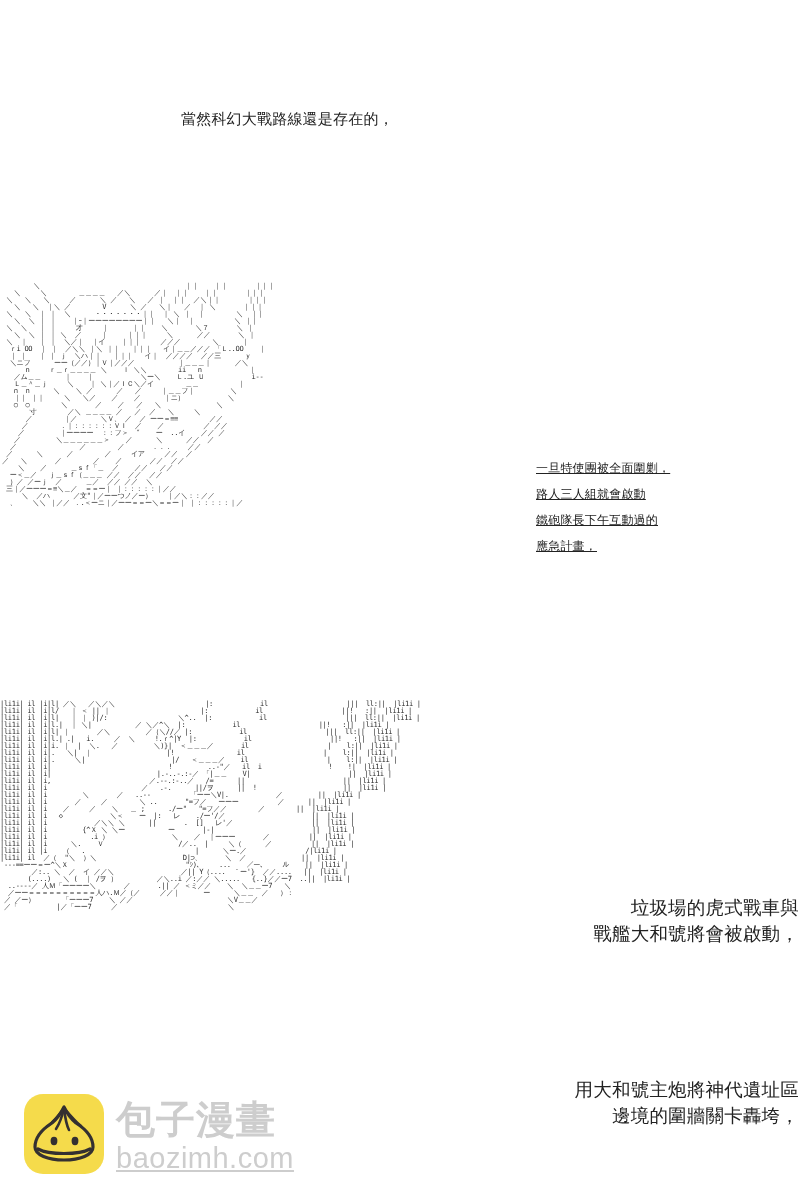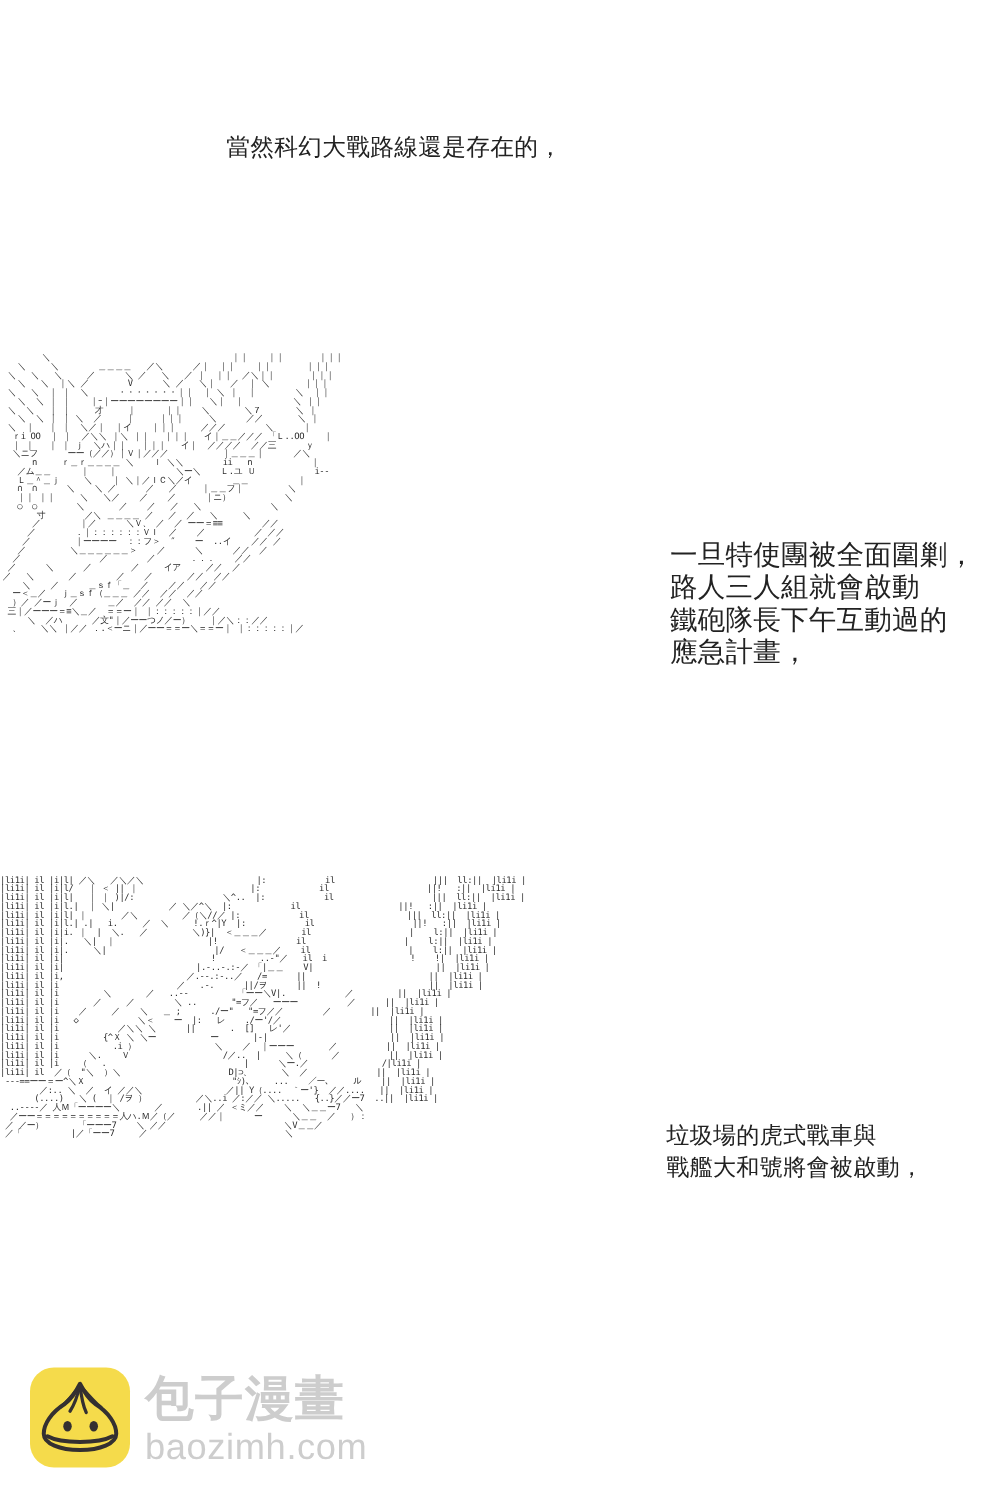--- a/index.html
+++ b/index.html
@@ -15,49 +15,50 @@
     background: #ffffff;
     overflow: hidden;
     font-family: "Liberation Sans", "DejaVu Sans", sans-serif;
     color: #1a1a1a;
   }
 
   
   .narration {
     position: absolute;
     font-family: "Liberation Sans", "DejaVu Sans", sans-serif;
-    font-size: 19px;
+    font-size: 15px;
     line-height: 25px;
     color: #222222;
     white-space: pre-wrap;
     letter-spacing: 0.2px;
   }
   #intro-block {
     left: 181px;
     top: 56px;
     width: 560px;
   }
   #intro-block .lead { margin: 0 0 26px 0; }
   #intro-block .conds { margin: 0; }
 
   #side-note-1 {
     left: 536px;
-    top: 431px;
+    top: 455px;
     width: 262px;
-    font-size: 22px;
+    font-size: 12px;
     line-height: 26px;
+    text-decoration: underline;
   }
   #side-note-2 {
     left: 533px;
     top: 843px;
     width: 266px;
     font-size: 18.5px;
     line-height: 26px;
   }
-  #side-note-2 .para { margin: 0; }
+  #side-note-2 .para { margin: 0; text-align: right; }
   #side-note-2 .gap { height: 26px; }
 
   
   .aa-panel {
     position: absolute;
     font-family: "DejaVu Sans Mono", "Liberation Mono", monospace;
     color: #2b2b2b;
     white-space: pre;
     overflow: hidden;
   }
@@ -116,20 +117,21 @@
     color: #c9c9c9;
     line-height: 44px;
     letter-spacing: 1px;
   }
   #wm-domain {
     font-family: "Liberation Sans", "DejaVu Sans", sans-serif;
     font-size: 29px;
     color: #c9c9c9;
     line-height: 32px;
     letter-spacing: 0.5px;
+    text-decoration: underline;
   }
 </style>
 </head>
 <body>
 
 <div id="page" style="background: rgb(255, 255, 255); color: rgb(34, 34, 34);">
 
   <div class="narration" id="intro-block">
     <div class="lead">當然科幻大戰路線還是存在的，</div>
   </div>
@@ -200,20 +202,22 @@
        (....)   ＼ (  ｜ /ヲ ）          ／＼..i ／:／／ ＼.....   {..}／／ー7  ..||  |li1i |
   ..----／ 人Ｍ「ーーーー＼       ／       .|| ／ ＜ミ／／    ＼  ＼＿＿ー7   ＼
   ／ーー＝＝＝＝＝＝＝＝＝＝人ハ.Ｍ／（／     ／／｜      ー      ＼＿＿  ／   ）：
  ／ ／ー）       「ーーー7    ＼ ／／                        ＼V＿＿／
  ／「          |／「ーー7     ／                            ＼</div>
 
   <div class="narration" id="side-note-2">
     <div class="para">垃圾場的虎式戰車與
 戰艦大和號將會被啟動，</div>
     <div class="gap"></div>
+    <div class="para">用大和號主炮將神代遺址區
+邊境的圍牆關卡轟垮，</div>
     <div class="gap"></div>
     
   </div>
 
   <div id="watermark">
     <div id="wm-logo" style="background: rgb(245, 217, 60);">
       <svg id="wm-bun" viewBox="0 0 66 62">
         <path d="M33 4 C30 10 26 16 21 20 C10 27 4 36 4 44 C4 52 17 57 33 57 C49 57 62 52 62 44 C62 36 56 27 45 20 C40 16 36 10 33 4 Z" fill="none" stroke="#231f20" stroke-width="3.2" stroke-linejoin="round"></path>
         <path d="M33 5 C31 14 29 20 25 26" fill="none" stroke="#231f20" stroke-width="2.6" stroke-linecap="round"></path>
         <path d="M33 5 C34 14 35 21 38 27" fill="none" stroke="#231f20" stroke-width="2.6" stroke-linecap="round"></path>

